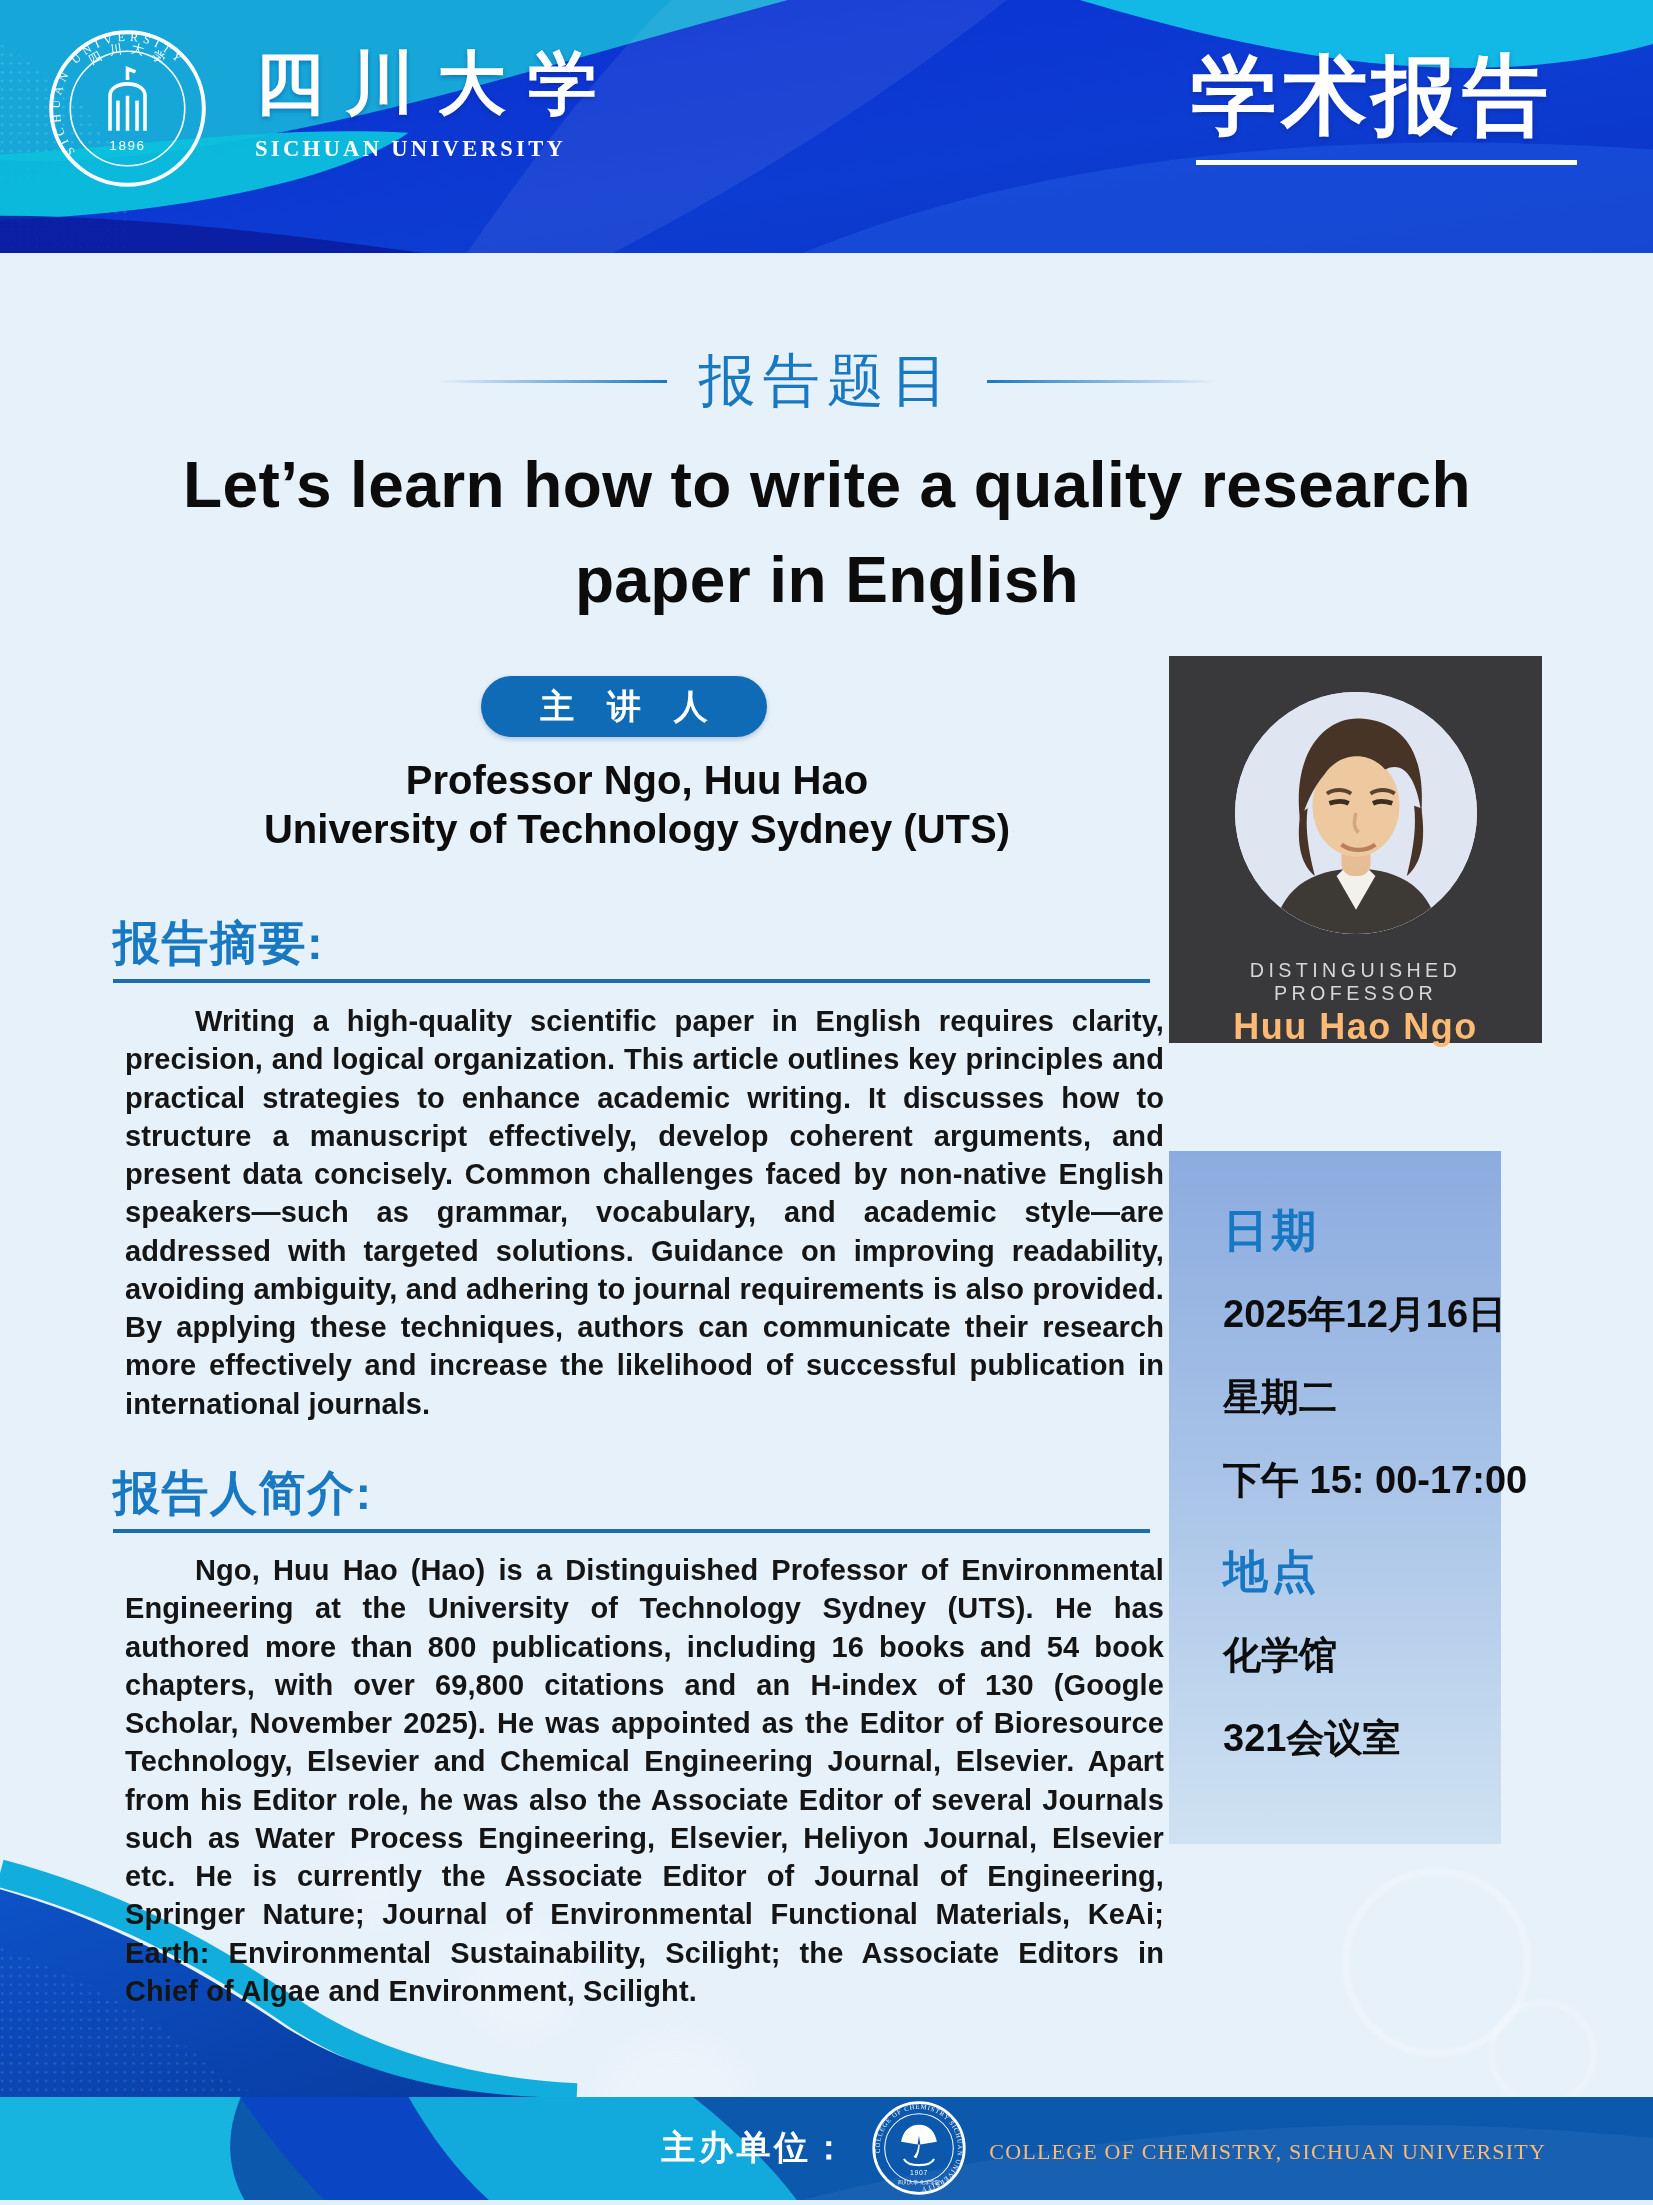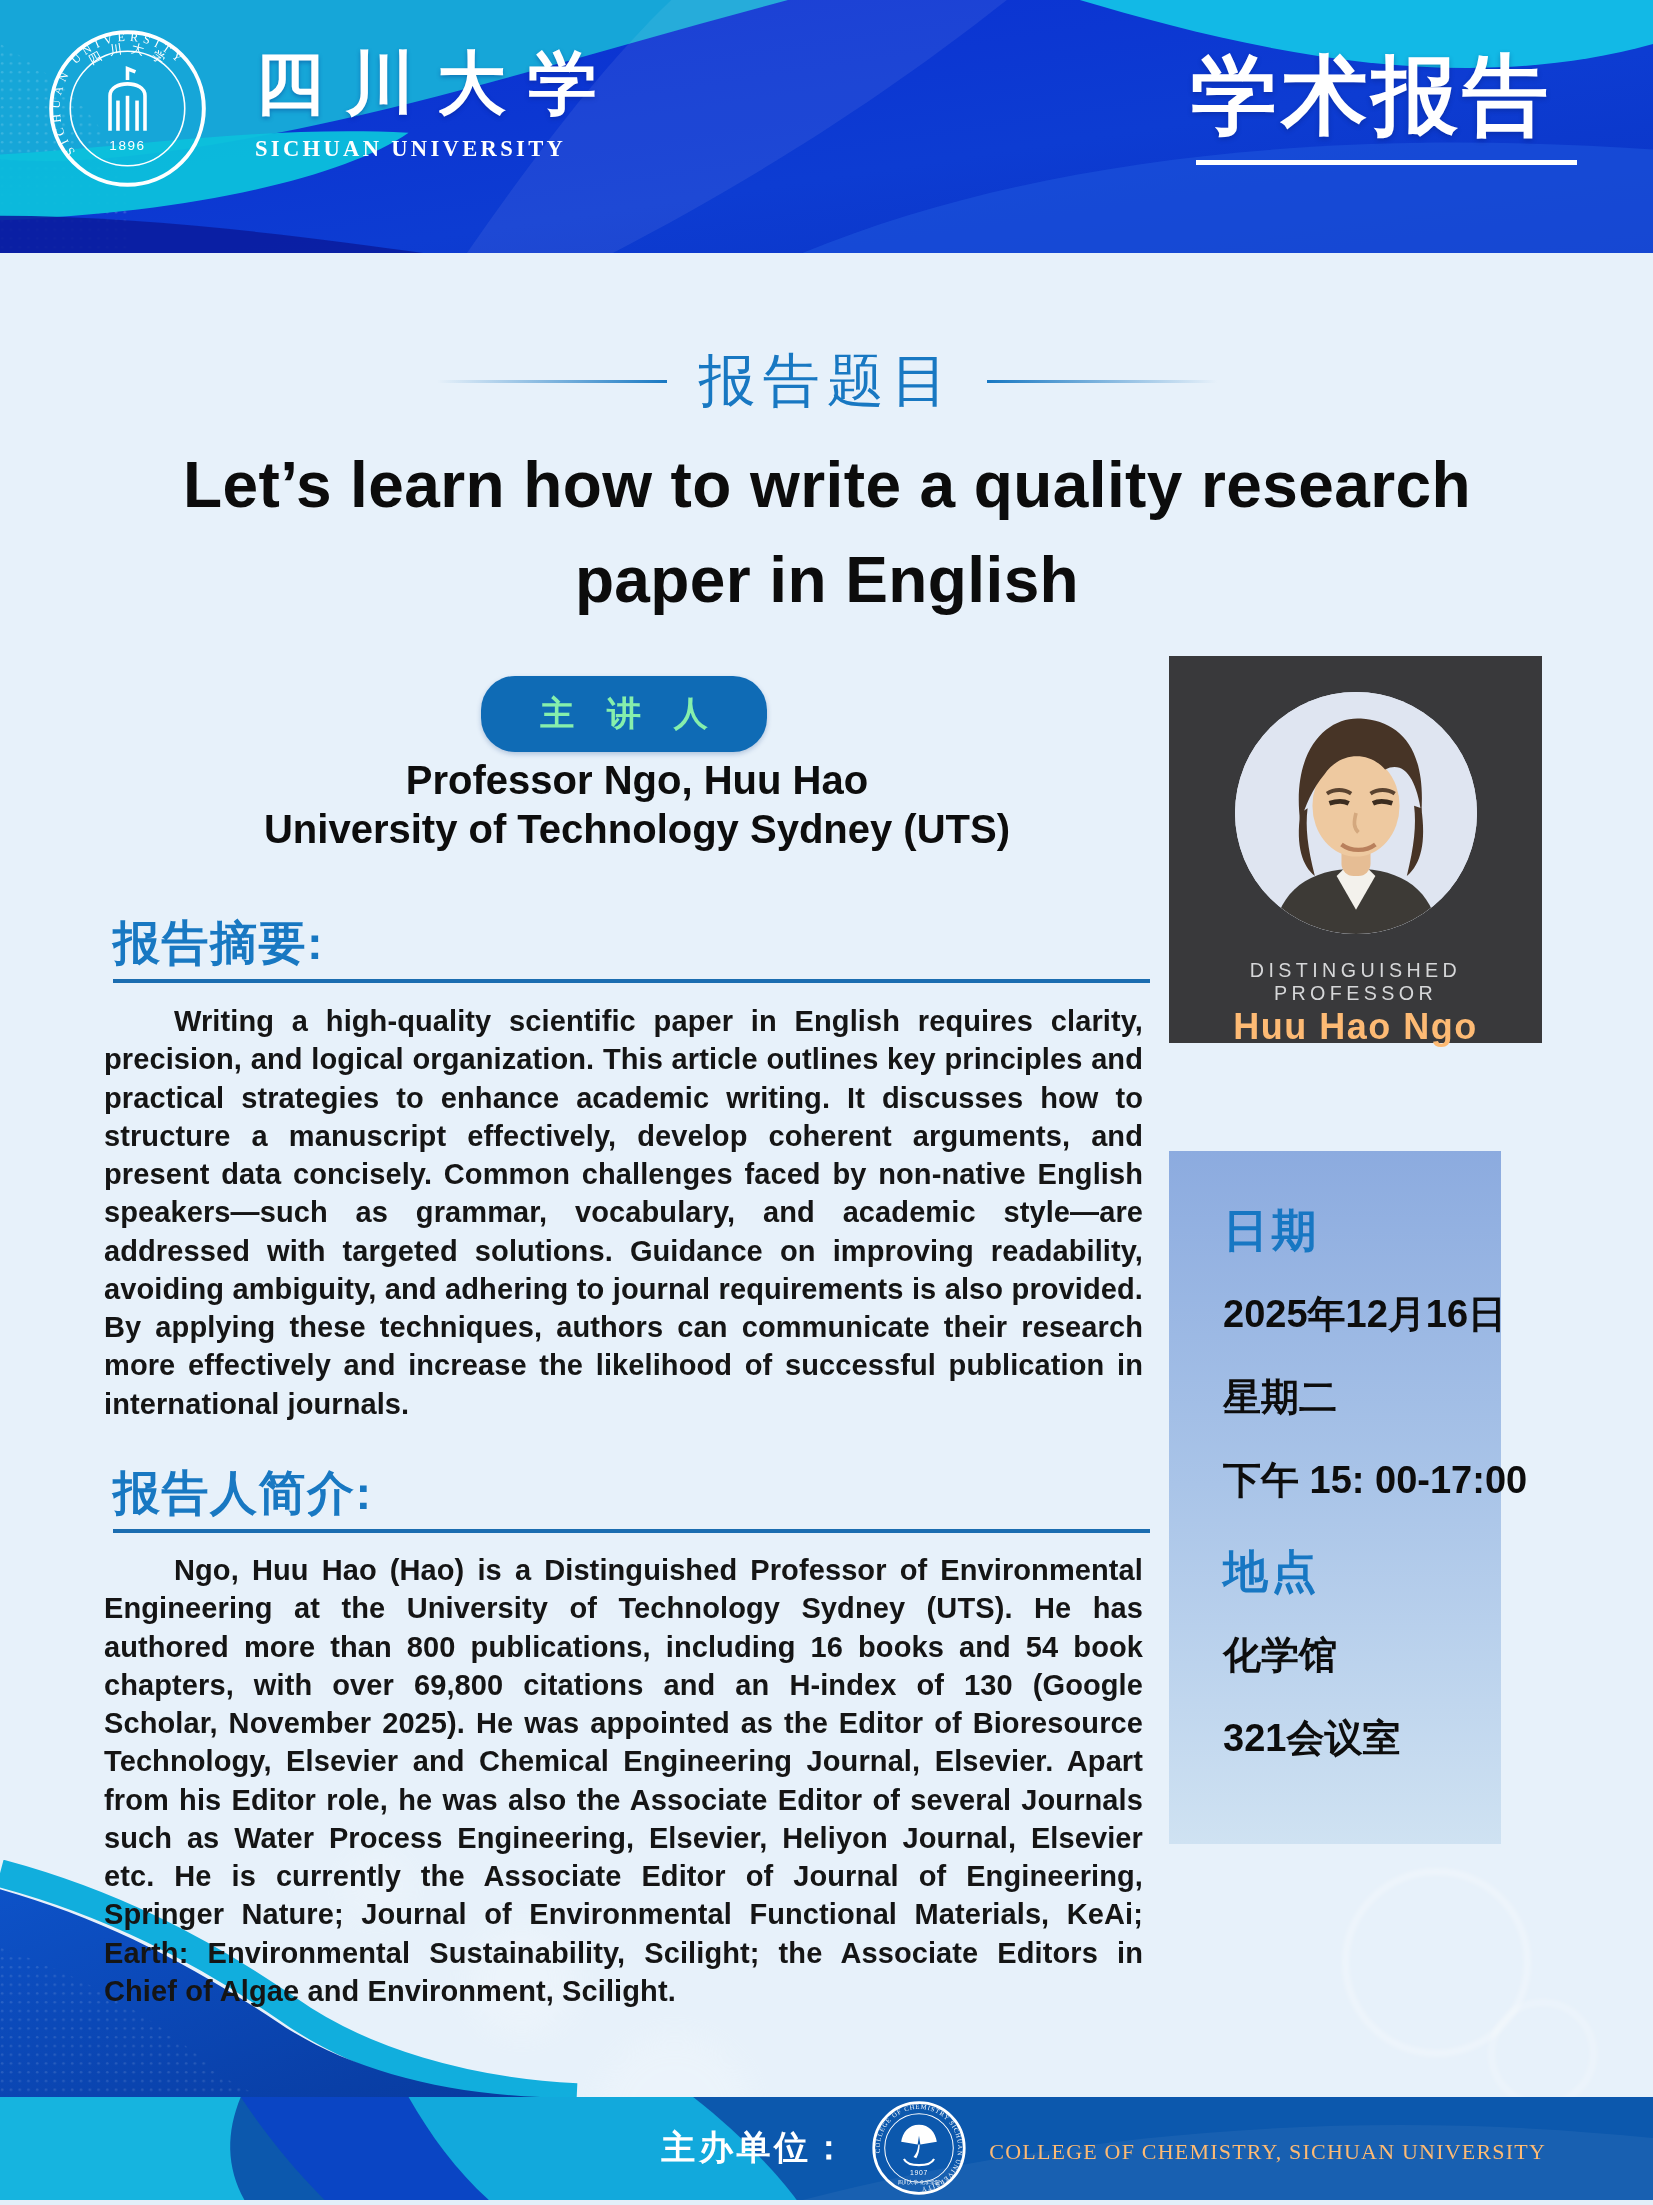--- a/index.html
+++ b/index.html
@@ -30,41 +30,41 @@
   .kicker-line.left  { background:linear-gradient(to right, rgba(24,120,194,0), #1878c2); }
   .kicker-line.right { background:linear-gradient(to left,  rgba(24,120,194,0), #1878c2); }
   .talk-title {
     top:438px; left:50%; transform:translateX(-50%); width:1306px;
     text-align:center; font-size:64px; line-height:1.48; font-weight:700;
     color:#0c0c0c; letter-spacing:0.4px; margin:0;
   }
 
   
   .speaker-badge {
-    top:676px; left:481px; width:286px; height:76px; background:#0f6bb5;
-    border-radius:34px; color:#86efac; font-size:34px; font-weight:700; letter-spacing:11.7px;
+    top:676px; left:481px; width:286px; height:61px; background:#0f6bb5;
+    border-radius:34px; color:#ffffff; font-size:34px; font-weight:700; letter-spacing:11.7px;
     display:flex; align-items:center; justify-content:center; text-indent:11.7px;
     box-shadow:0 2.2px 5.8px rgba(10,60,130,.25);
   }
   .speaker-lines { top:756px; left:0; width:1274px; text-align:center; }
   .speaker-name { font-size:40px; font-weight:700; color:#0d0d0d; line-height:1.22; }
   .speaker-affiliation { font-size:40px; font-weight:700; color:#0d0d0d; line-height:1.22; }
 
   
   .photo-card { top:656px; left:1169px; width:373px; height:387px; background:#39393b; }
   .portrait { width:242px; height:242px; border-radius:50%; margin:36px auto 0; overflow:hidden; background:#dfe5f1; }
   .portrait svg { display:block; width:100%; height:100%; }
   .photo-title { margin-top:25px; text-align:center; color:#d6d7d9; font-size:19.7px; letter-spacing:4.4px; font-weight:400; }
   .photo-name { margin-top:1px; text-align:center; color:#fdba74; font-size:36px; font-weight:700; letter-spacing:1.5px; }
 
   
   .sec-head { position:absolute; left:113px; font-size:47px; font-weight:900; color:#1878c2; letter-spacing:1.5px; margin:0; z-index:2; }
   .sec-rule { position:absolute; left:113px; width:1037px; height:3.6px; background:#1b6db0; z-index:2; }
   .body-text {
-    position:absolute; left:104px; width:1039px; margin:0; z-index:2;
+    position:absolute; left:125px; width:1039px; margin:0; z-index:2;
     font-size:29px; font-weight:700; color:#151515; line-height:1.32;
     text-align:justify; text-indent:70px; letter-spacing:0.1px;
   }
   #abstract-head { top:912px; }
   #abstract-rule { top:979px; }
   #abstract-text { top:1002px; }
   #bio-head { top:1462px; }
   #bio-rule { top:1529px; }
   #bio-text { top:1551px; }
 

